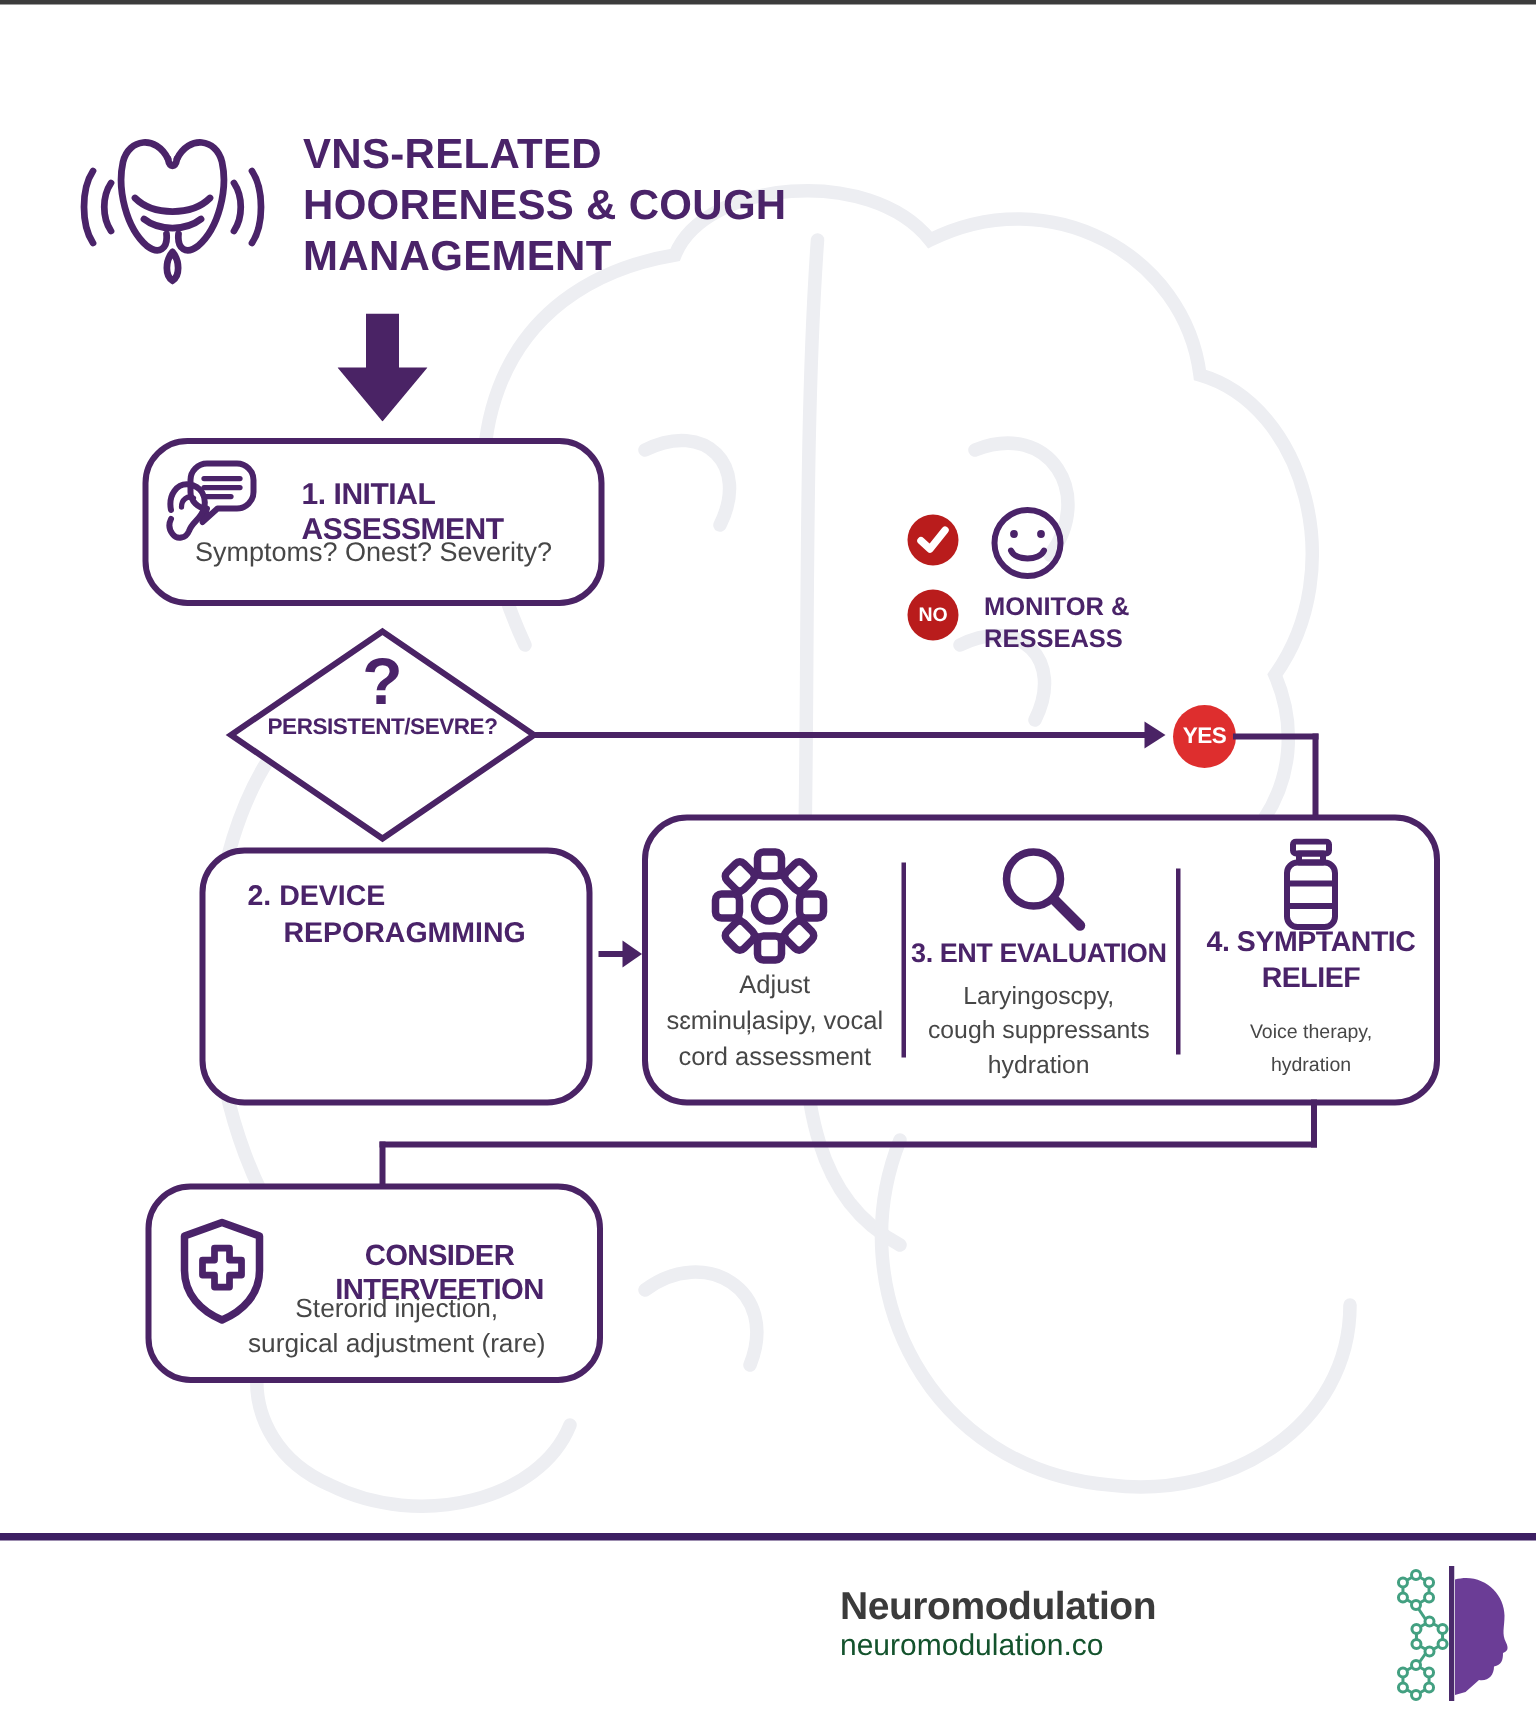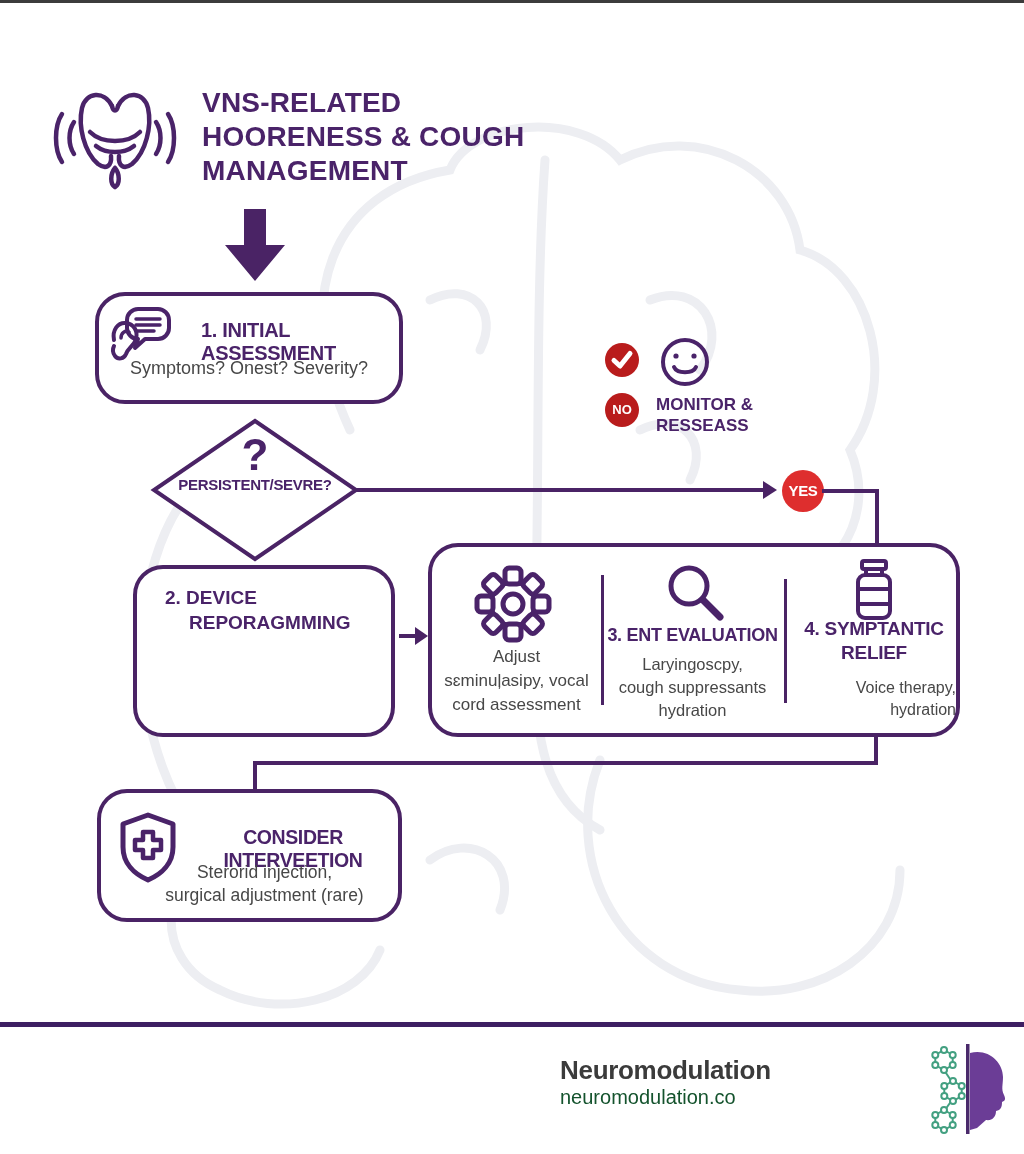--- a/index.html
+++ b/index.html
@@ -58,21 +58,21 @@
   .vdiv{width:3px;background:#4a2365;}
   #pdiv1{left:169px;top:28px;height:130px;}
   #pdiv2{left:352px;top:32px;height:124px;}
   #gear-icon{left:42px;top:18px;}
   #adjust-text{left:0;width:169px;top:98px;text-align:center;font-size:17px;color:#474747;line-height:24px;}
   #mag-icon{left:230px;top:12px;}
   #ent-title{left:169px;width:183px;top:78px;text-align:center;font-size:18px;font-weight:bold;color:#4a2369;letter-spacing:-.3px;}
   #ent-text{left:167px;width:187px;top:106px;text-align:center;font-size:16.5px;color:#474747;line-height:23px;}
   #bottle-icon{left:418px;top:12px;}
   #relief-title{left:360px;width:164px;top:70px;text-align:center;font-size:19px;font-weight:bold;color:#4a2369;line-height:24px;letter-spacing:-.3px;}
-  #relief-text{left:360px;width:164px;top:130px;text-align:right;font-size:16px;color:#474747;line-height:22px;}
+  #relief-text{left:360px;width:164px;top:130px;text-align:center;font-size:13px;color:#474747;line-height:22px;}
 
   
   #conn-v1{left:874px;top:733px;width:4px;height:32px;}
   #conn-h{left:253px;top:761px;width:625px;height:4px;}
   #conn-v2{left:253px;top:761px;width:4px;height:30px;}
 
   
   #box5{left:97px;top:789px;width:305px;height:133px;}
   #shield-icon{left:16px;top:18px;}
   #box5-title{left:84px;width:216px;top:33px;text-align:center;font-size:19.5px;font-weight:bold;color:#4a2369;letter-spacing:-.4px;}

